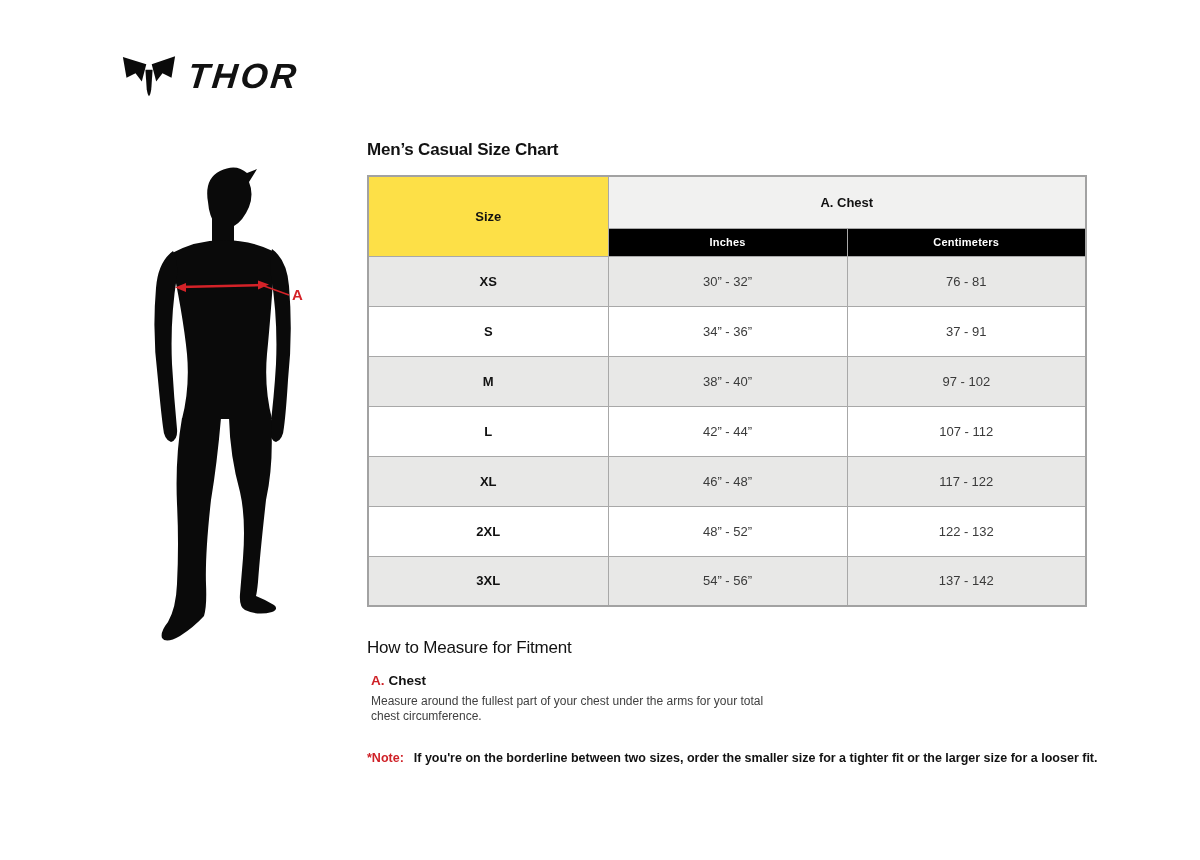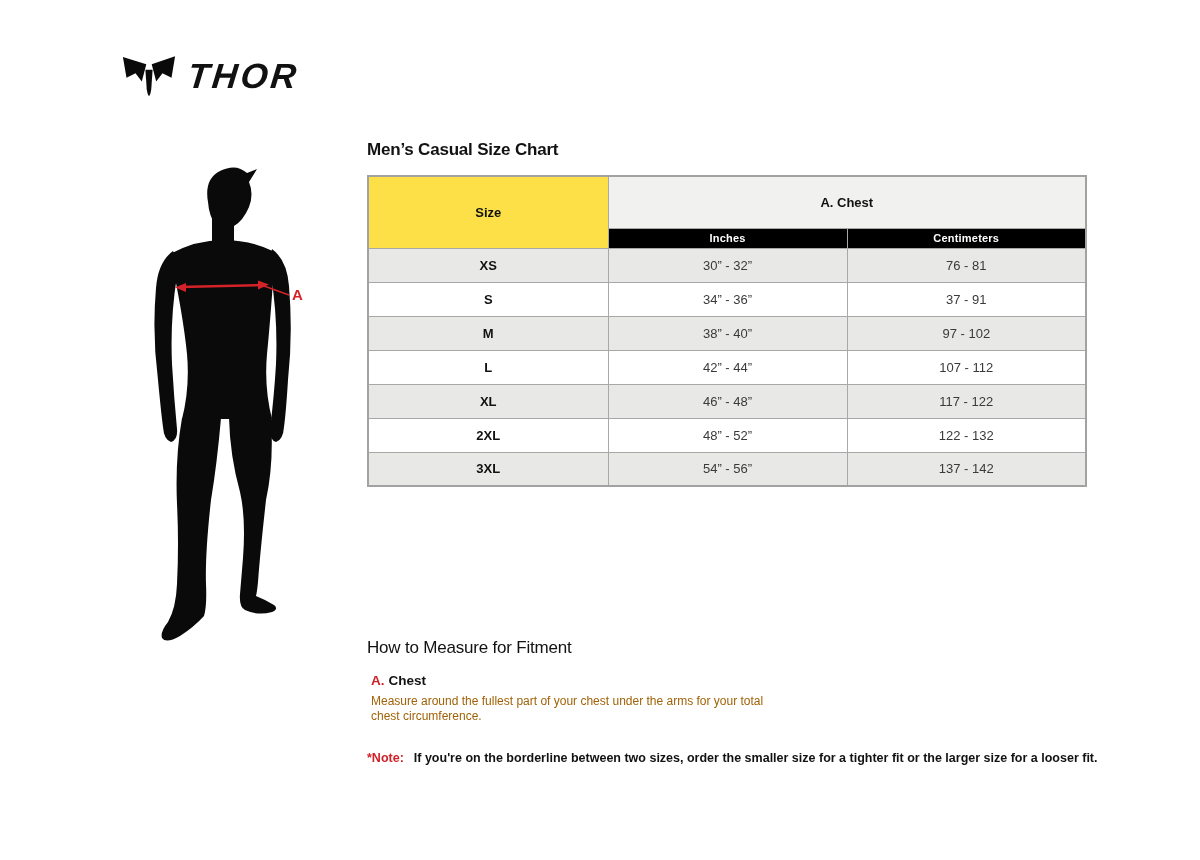--- a/index.html
+++ b/index.html
@@ -24,33 +24,33 @@
     border-collapse: collapse; table-layout: fixed;
     border: 2px solid #a2a2a2; }
   table.size-chart th, table.size-chart td { border: 1px solid #a8a8a8; text-align: center;
     vertical-align: middle; }
   col.c-size { width: 240px; }
   col.c-in   { width: 239px; }
   col.c-cm   { width: 239px; }
   th.h-size  { background: #fde047; font-size: 13px; font-weight: bold; height: 72px; }
   th.h-group { background: #f1f1f0; font-size: 13px; font-weight: bold; height: 52px; }
   th.h-unit  { background: #000000; color: #ffffff; font-size: 11px; font-weight: bold;
-    height: 20px; letter-spacing: 0.2px; }
-  tr.row     { height: 34px; padding-left: 39px; }
+    height: 28px; letter-spacing: 0.2px; }
+  tr.row     { height: 50px; padding-left: 39px; }
   tr.row.alt td { background: #e8e8e7; }
   tr.row td.cell-size { font-size: 13px; font-weight: bold; color: #111; }
   tr.row td.cell-val  { font-size: 13px; color: #3a3a3a; }
 
   .measure-heading { position: absolute; left: 367px; top: 638px; font-size: 17px;
     font-weight: normal; letter-spacing: -0.2px; color: #121212; }
   .measure-item { position: absolute; left: 371px; top: 673px; width: 400px; }
   .measure-item .item-title { font-size: 13.5px; font-weight: bold; color: #121212; }
   .measure-item .item-letter { color: #cf2127; margin-right: 4px; }
   .measure-item .item-desc { margin-top: 6px; font-size: 12px; line-height: 15px;
-    color: #a16207; max-width: 396px; }
+    color: #404040; max-width: 396px; }
 
   .note-line { position: absolute; left: 367px; top: 751px; font-size: 12.5px;
     font-weight: bold; color: #121212; white-space: nowrap; }
   .note-label { color: #cf2127; margin-right: 10px; }
 
   .footer { position: absolute; left: 115px; top: 781px; font-size: 11.5px;
     line-height: 15px; color: #2b2b2b; }
 </style>
 </head>
 <body>

